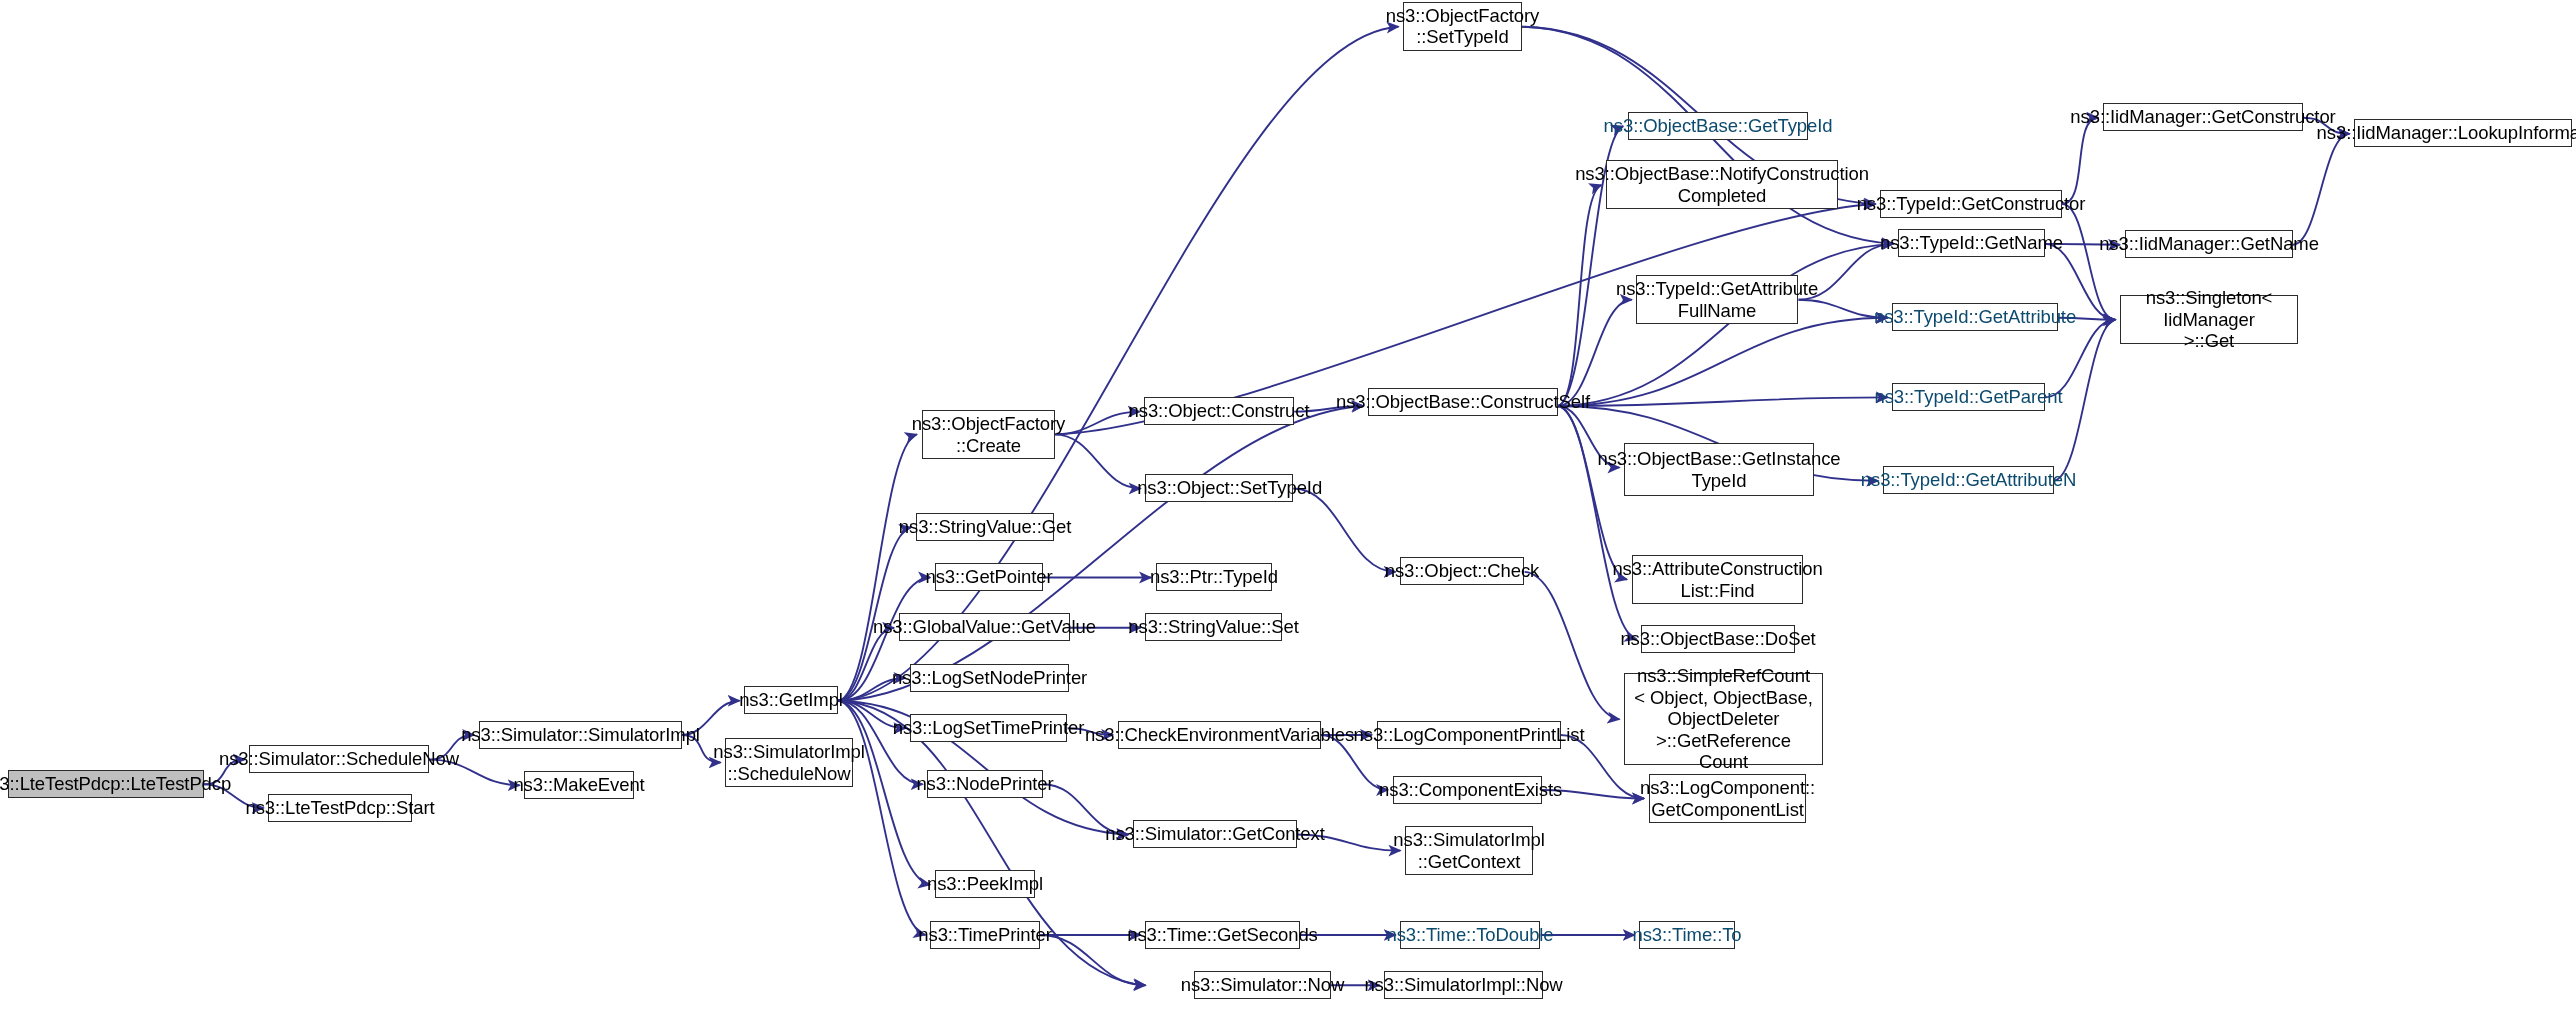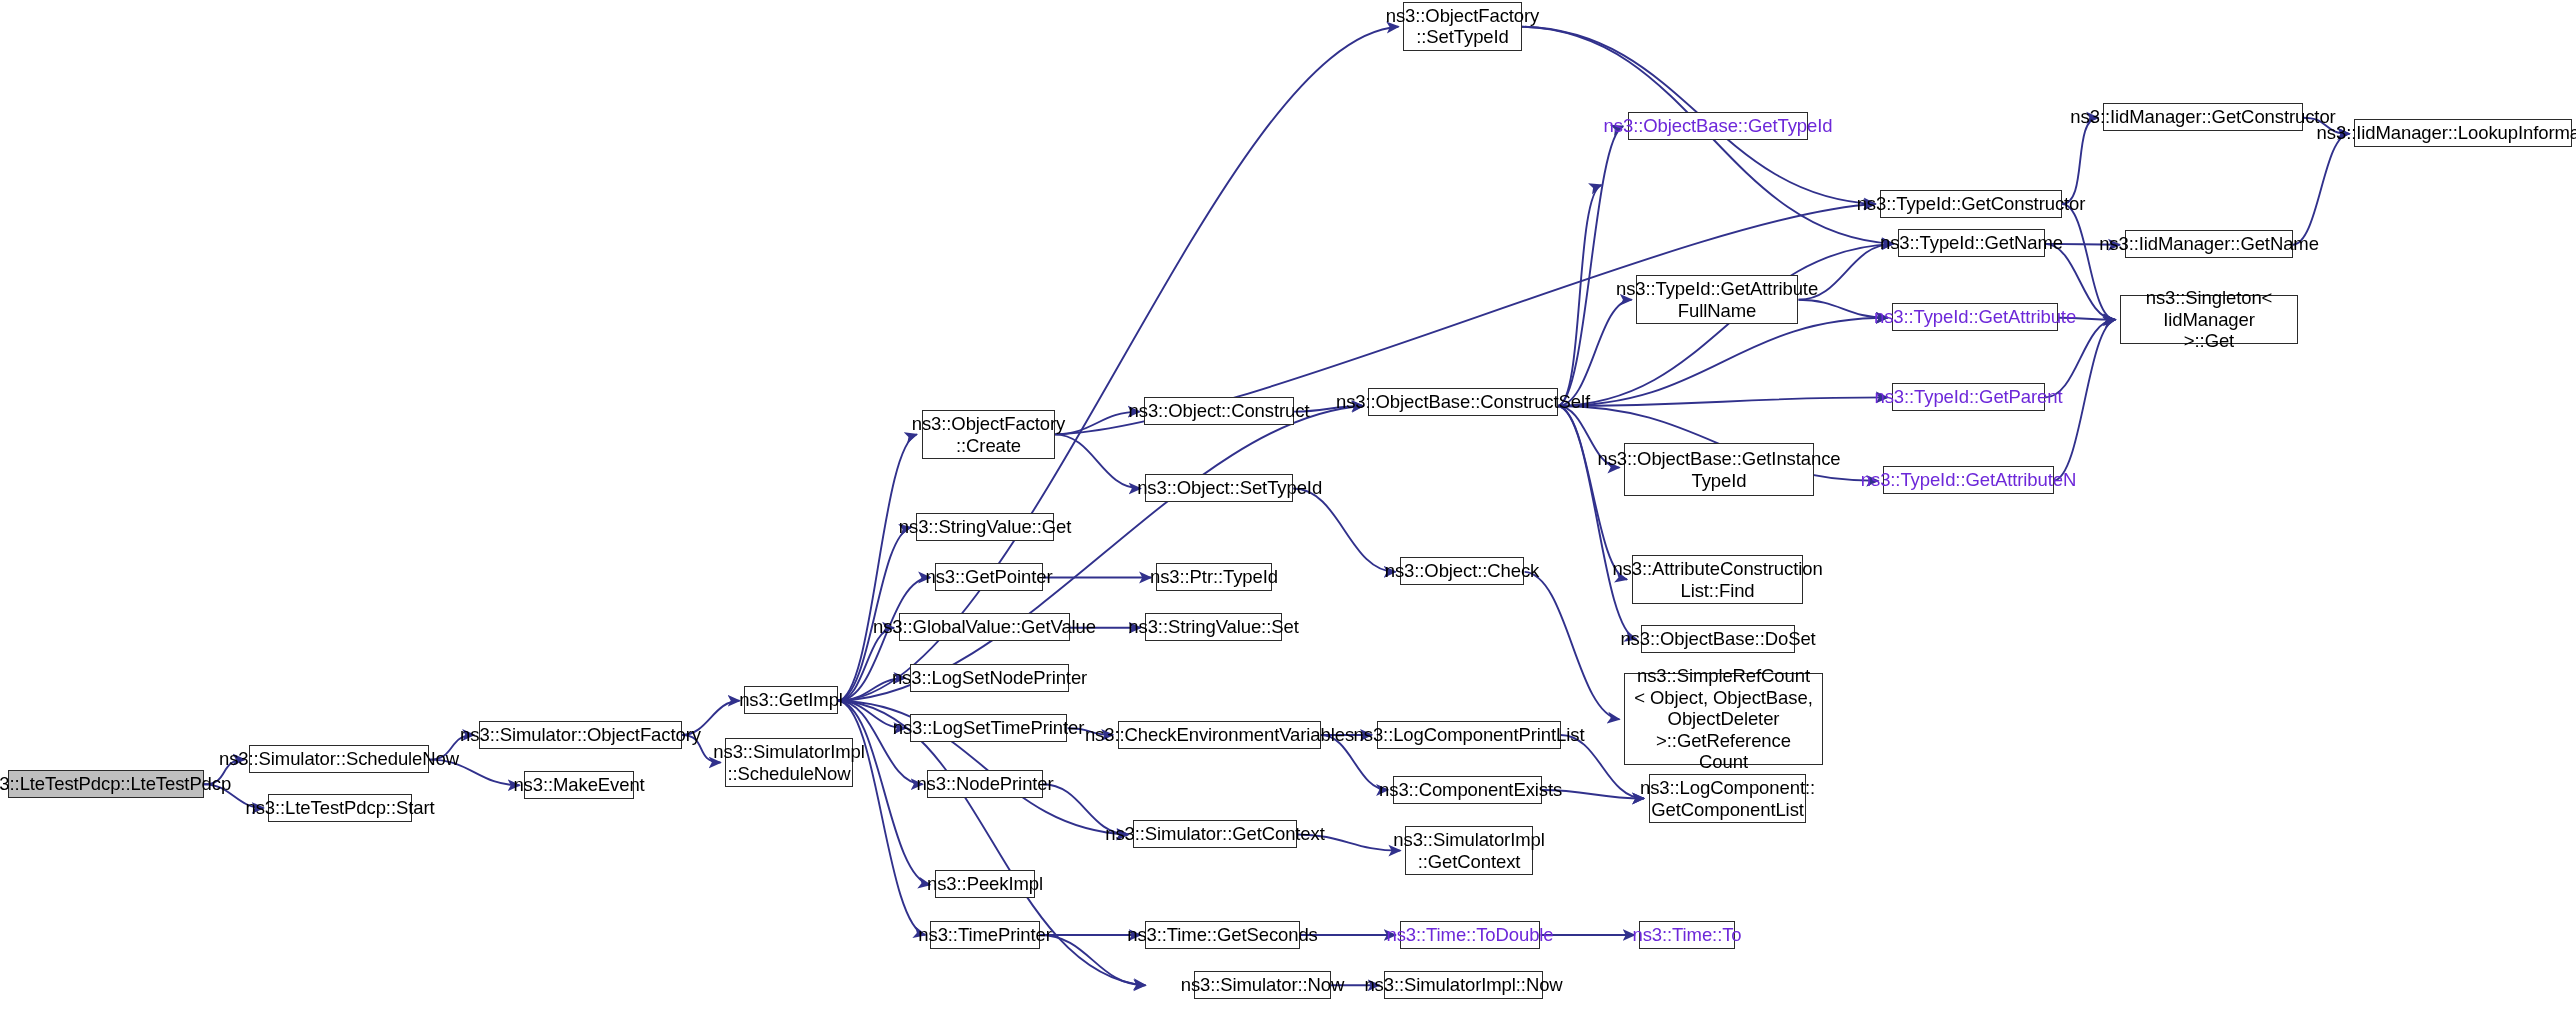--- a/index.html
+++ b/index.html
@@ -43,21 +43,21 @@
     color: #000000;
     font-size: 18.5px;
     line-height: 1.16;
     letter-spacing: -0.1px;
     padding: 0 3.8px;
     white-space: pre-line;
     cursor: pointer;
   }
   .node.red {
     border: 1.9px solid #ff0000;
-    color: #6d28d9;
+    color: #0c4a6e;
   }
   .node.root {
     background: #bfbfbf;
     border: 1.4px solid #404040;
   }
   .node.thin {
     border-width: 1.1px;
     border-color: #2b2b2b;
   }
 </style>
@@ -131,28 +131,30 @@
       <path d="M 1097 986 C 1145.76 986, 1154.24 986, 1203 986" fill="none" stroke="#31318c" stroke-width="2" marker-end="url(#arrow)"></path>
       <path d="M 1097 986 C 1148.06 986, 1156.94 1039, 1208 1039" fill="none" stroke="#31318c" stroke-width="2" marker-end="url(#arrow)"></path>
       <path d="M 1372 986 C 1418 986, 1426 986, 1472 986" fill="none" stroke="#31318c" stroke-width="2" marker-end="url(#arrow)"></path>
       <path d="M 1625 986 C 1670.54 986, 1678.46 986, 1724 986" fill="none" stroke="#31318c" stroke-width="2" marker-end="url(#arrow)"></path>
       <path d="M 1358 1039 C 1402.62 1039, 1410.38 1039, 1455 1039" fill="none" stroke="#31318c" stroke-width="2" marker-end="url(#arrow)"></path>
     </svg>
   <div id="node-layer">
       <div class="node thin root" style="left: 7.6px; top: 770px; width: 196px; height: 28.4px;">ns3::LteTestPdcp::LteTestPdcp</div>
       <div class="node thin" style="left: 249px; top: 745px; width: 180px; height: 28.4px;">ns3::Simulator::ScheduleNow</div>
       <div class="node thin" style="left: 268px; top: 794px; width: 144px; height: 28.4px;">ns3::LteTestPdcp::Start</div>
-      <div class="node thin" style="left: 479px; top: 721px; width: 203px; height: 28.4px;">ns3::Simulator::ObjectFactory</div>
+      <div class="node thin" style="left: 479px; top: 721px; width: 203px; height: 28.4px;">ns3::Simulator::SimulatorImpl</div>
       <div class="node thin" style="left: 524px; top: 771px; width: 110px; height: 28.4px;">ns3::MakeEvent</div>
       <div class="node thin" style="left: 744px; top: 686px; width: 94px; height: 28.4px;">ns3::GetImpl</div>
       <div class="node thin" style="left: 725px; top: 738px; width: 128px; height: 49px;">ns3::SimulatorImpl
 ::ScheduleNow</div>
       <div class="node thin" style="left: 1403px; top: 1.9px; width: 119px; height: 49px;">ns3::ObjectFactory
 ::SetTypeId</div>
       <div class="node thin red" style="left: 1628px; top: 112px; width: 180px; height: 28.4px;">ns3::ObjectBase::GetTypeId</div>
+      <div class="node thin" style="left: 1606px; top: 160px; width: 232px; height: 49px;">ns3::ObjectBase::NotifyConstruction
+Completed</div>
       <div class="node thin" style="left: 1880px; top: 190px; width: 182px; height: 28.4px;">ns3::TypeId::GetConstructor</div>
       <div class="node thin" style="left: 2103px; top: 103px; width: 200px; height: 28.4px;">ns3::IidManager::GetConstructor</div>
       <div class="node thin" style="left: 2354px; top: 119px; width: 218px; height: 28.4px;">ns3::IidManager::LookupInformation</div>
       <div class="node thin" style="left: 1898px; top: 229px; width: 147px; height: 28.4px;">ns3::TypeId::GetName</div>
       <div class="node thin" style="left: 2125px; top: 230px; width: 168px; height: 28.4px;">ns3::IidManager::GetName</div>
       <div class="node thin" style="left: 1636px; top: 275px; width: 162px; height: 49px;">ns3::TypeId::GetAttribute
 FullName</div>
       <div class="node thin red" style="left: 1892px; top: 303px; width: 166px; height: 28.4px;">ns3::TypeId::GetAttribute</div>
       <div class="node thin" style="left: 2120px; top: 295px; width: 178px; height: 49px;">ns3::Singleton&lt; IidManager
 &gt;::Get</div>

